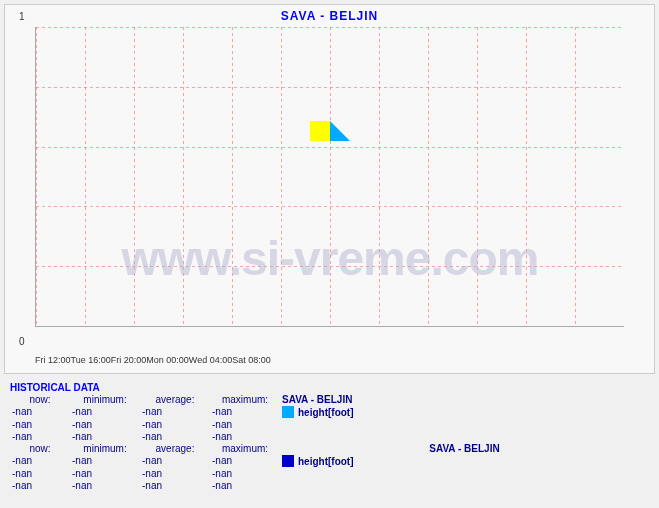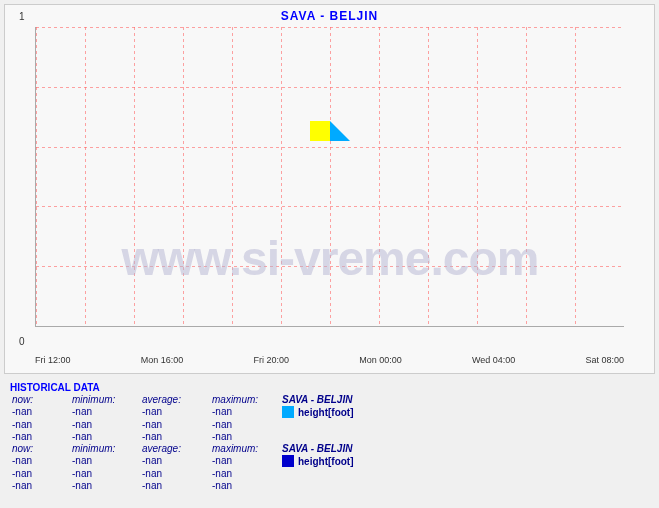--- a/index.html
+++ b/index.html
@@ -92,21 +92,20 @@
       bottom: 26px;
       font-size: 10px;
       color: #333;
     }
     .x-labels {
       position: absolute;
       bottom: 8px;
       left: 30px;
       right: 30px;
       display: flex;
-      justify-content: space-between;
       font-size: 9px;
       color: #333;
     }
     .logo-overlay {
       position: absolute;
       bottom: 40px;
       left: 0; right: 0;
       text-align: center;
       font-size: 48px;
       font-weight: bold;
@@ -159,22 +158,22 @@
       display: inline-block;
     }
     .col-header {
       display: grid;
       grid-template-columns: 60px 70px 70px 70px 1fr;
       margin-top: 1px;
     }
     .col-header-cell {
       color: #00008b;
       font-size: 10px;
-      font-style: italic;
       padding: 0 2px;
+      text-align: center;
     }
   </style>
 </head>
 <body>
 
 <div class="outer">
 
   <div class="chart-container">
     <div class="chart-title">SAVA -  BELJIN</div>
 
@@ -209,21 +208,21 @@
 
       <svg class="logo-icon" viewBox="0 0 40 40" xmlns="http://www.w3.org/2000/svg">
         <polygon points="0,0 20,0 20,20 0,20" fill="#ffff00"></polygon>
         <polygon points="20,0 40,20 20,20" fill="#00aaff"></polygon>
         <polygon points="20,20 40,20 40,40 20,40" fill="#00aaff" opacity="0"></polygon>
       </svg>
     </div>
 
     <div class="x-labels">
       <span>Fri 12:00</span>
-      <span>Mon 16:00</span>
+      <span>Tue 16:00</span>
       <span>Fri 20:00</span>
       <span>Mon 00:00</span>
       <span>Wed 04:00</span>
       <span>Sat 08:00</span>
     </div>
   </div>
 
   <div class="data-section">
 
     <div class="section-title">HISTORICAL DATA</div>

